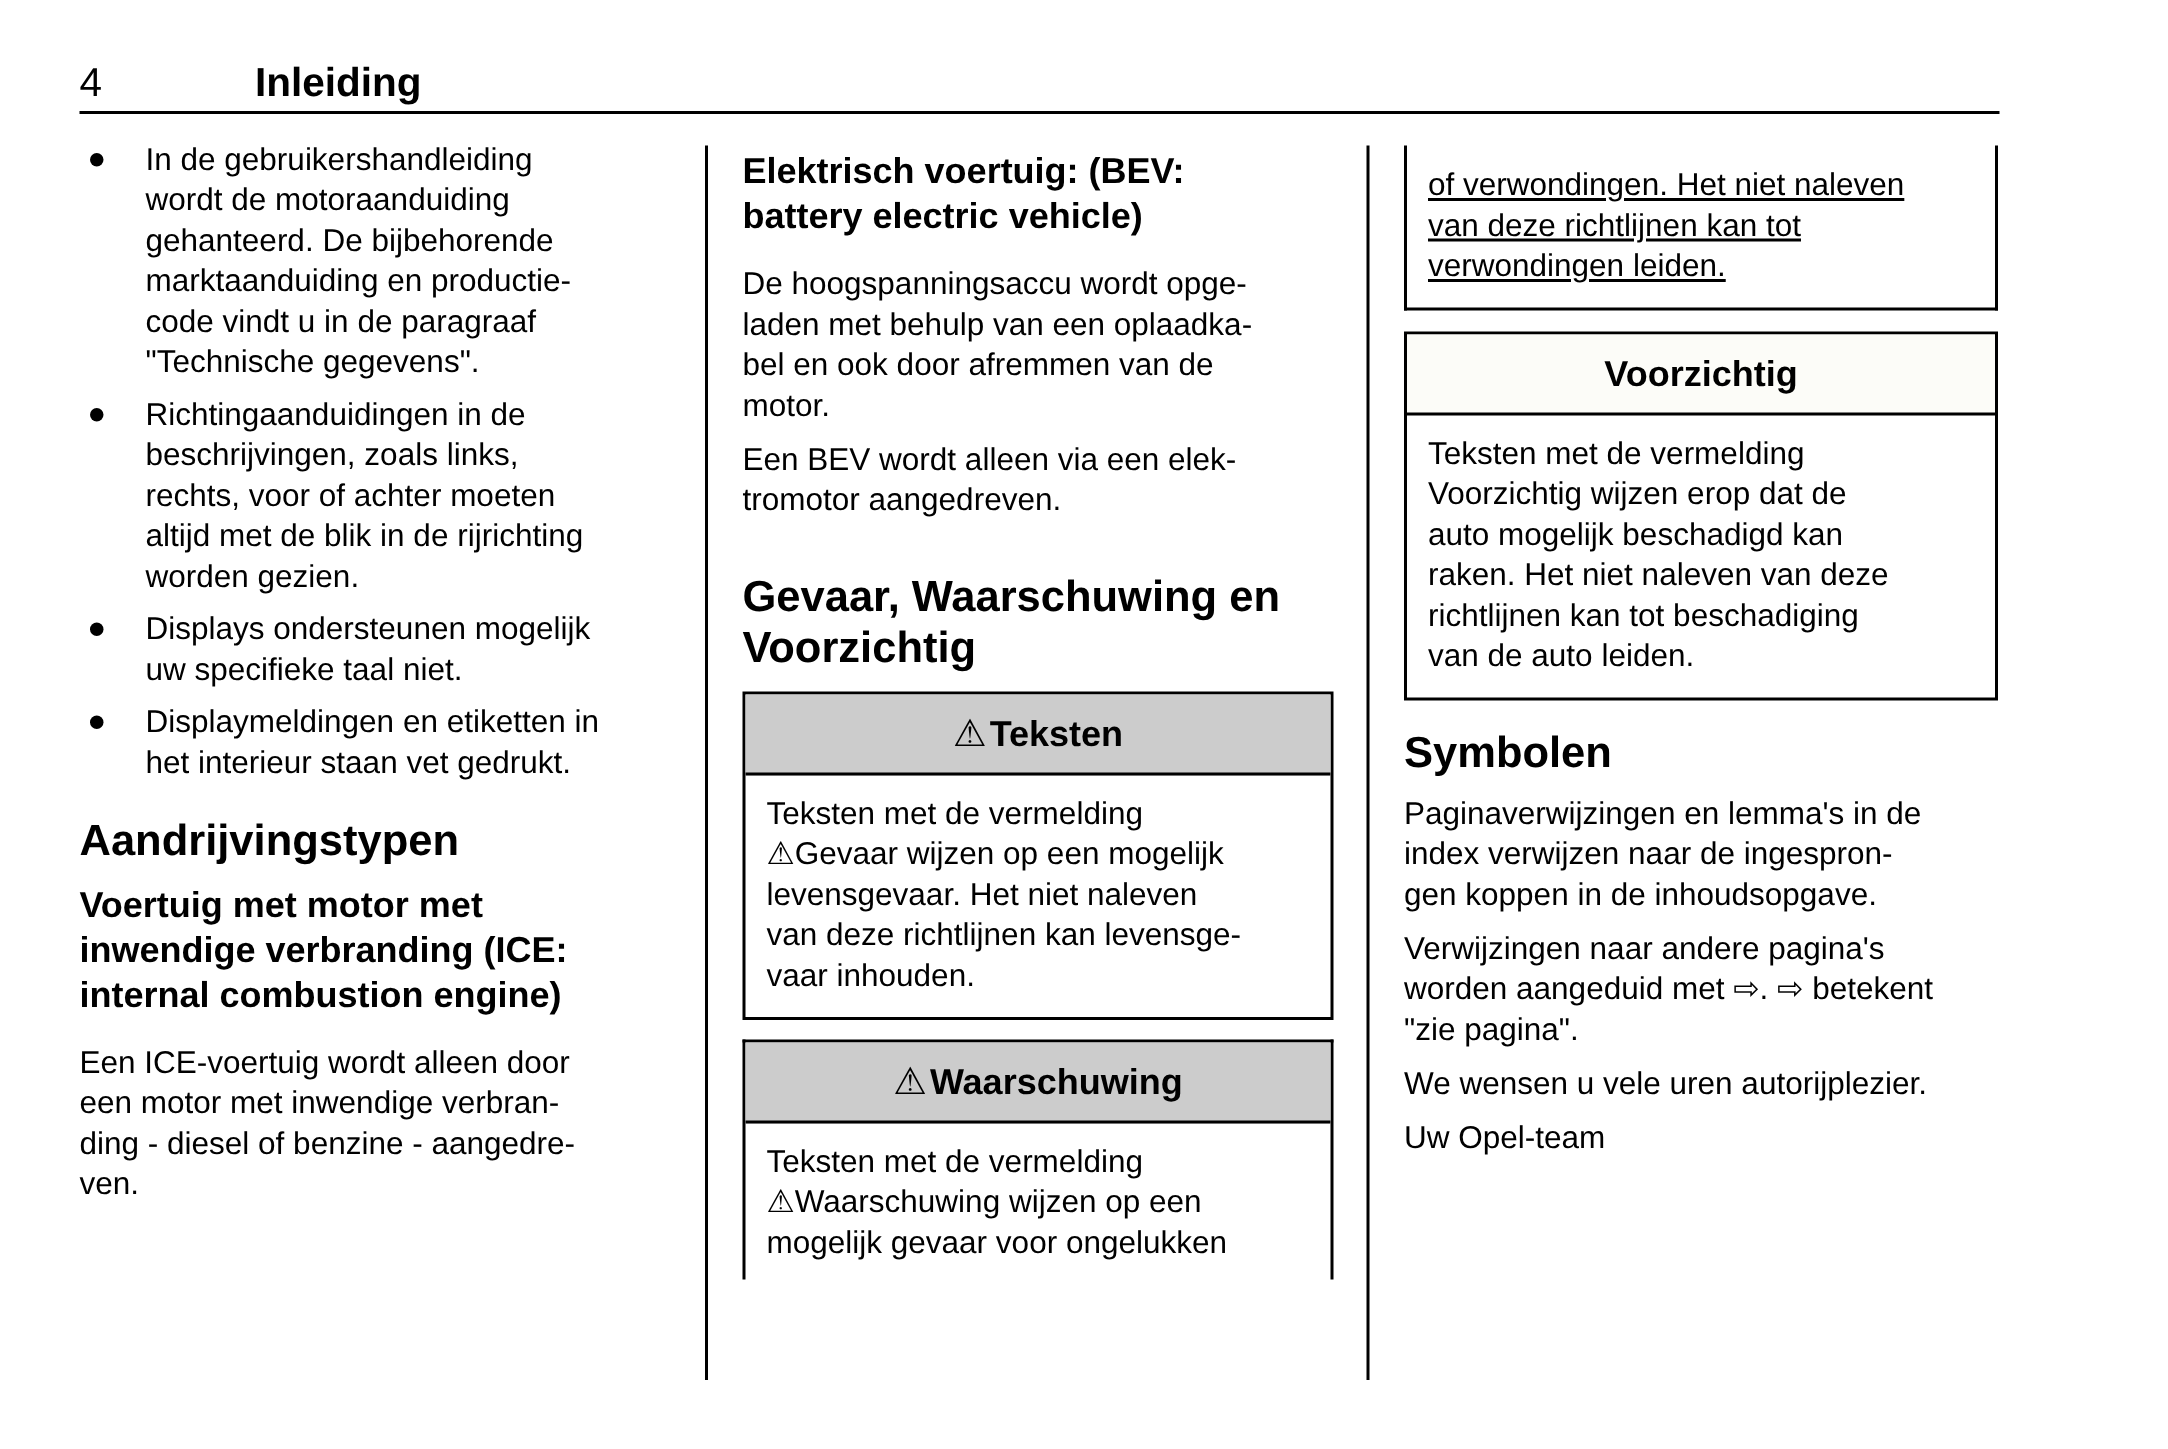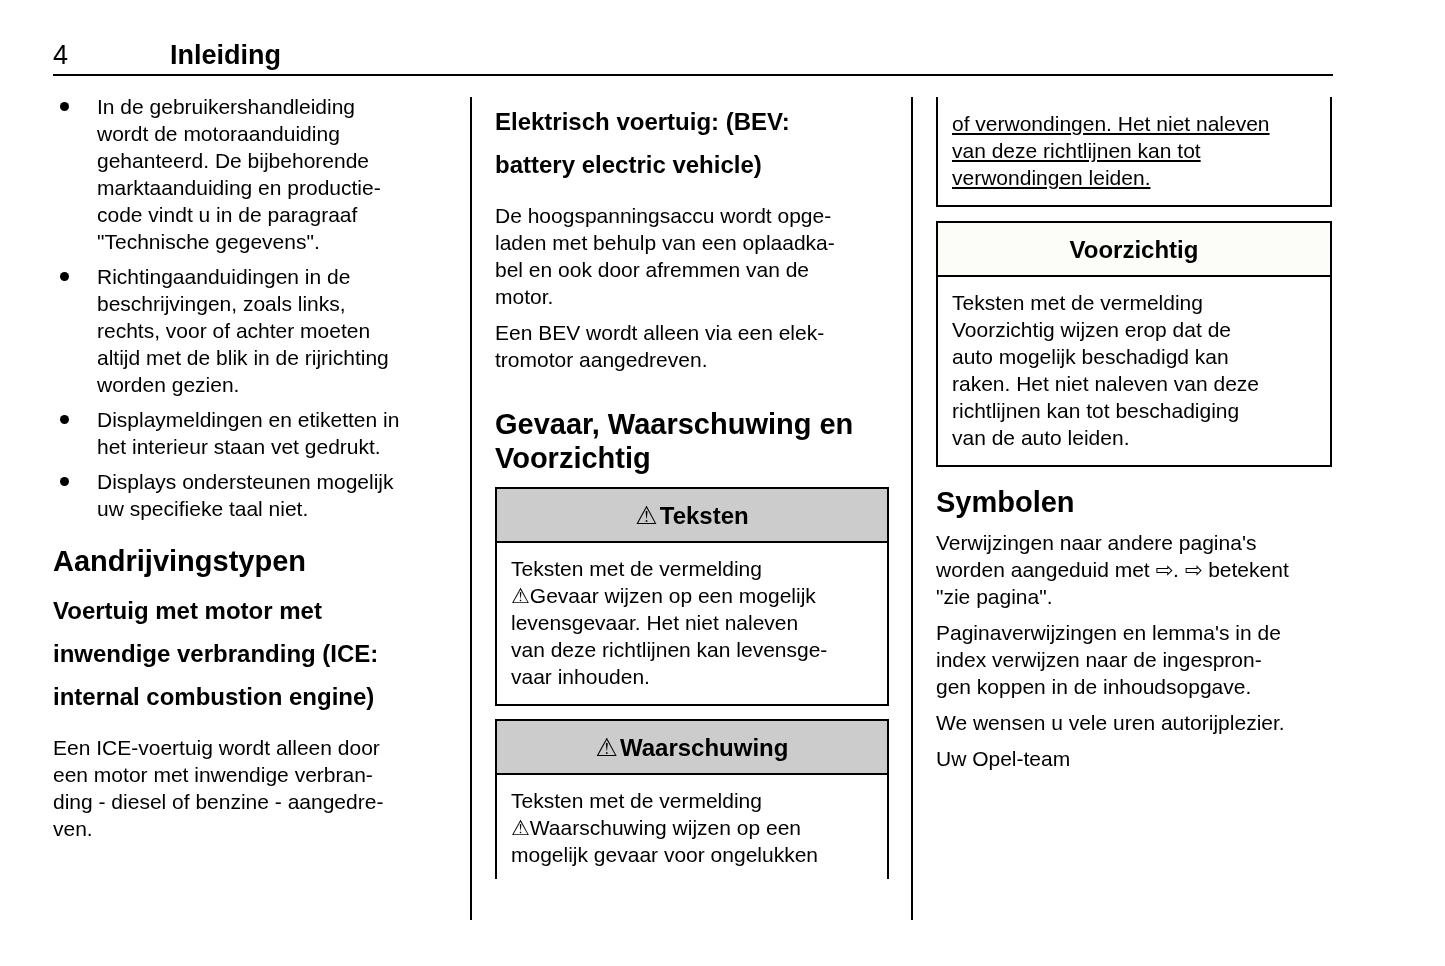--- a/index.html
+++ b/index.html
@@ -45,21 +45,21 @@
   .bullet-row { display: flex; align-items: flex-start; margin-bottom: 8px; }
   .bullet-dot {
     flex: 0 0 auto;
     width: 9px; height: 9px; border-radius: 50%;
     background: #000000; margin: 9px 0 0 7px;
   }
   .bullet-text { margin-left: 28px; }
 
   
   .h-section   { font-size: 29px; font-weight: 700; line-height: 34px; }
-  .h-sub       { font-size: 24px; font-weight: 700; line-height: 43px; }
+  .h-sub       { font-size: 24px; font-weight: 700; line-height: 30px; }
   .col-1 .h-section { margin-top: 22px; }
   .col-1 .h-sub     { margin-top: 11px; }
   .col-2 .h-section { margin-top: 34px; }
   .col-3 .h-section { margin-top: 18px; }
 
   .para { margin-top: 16px; }
   .para + .para { margin-top: 9px; }
   .col-3 .h-section + .para { margin-top: 10px; }
 
   
@@ -112,27 +112,27 @@
     <div class="bullet-row">
       <span class="bullet-dot"></span>
       <span class="bullet-text pre">Richtingaanduidingen in de
 beschrijvingen, zoals links,
 rechts, voor of achter moeten
 altijd met de blik in de rijrichting
 worden gezien.</span>
     </div>
     <div class="bullet-row">
       <span class="bullet-dot"></span>
+      <span class="bullet-text pre">Displays ondersteunen mogelijk
+uw specifieke taal niet.</span>
+    </div>
+    <div class="bullet-row">
+      <span class="bullet-dot"></span>
       <span class="bullet-text pre">Displaymeldingen en etiketten in
 het interieur staan vet gedrukt.</span>
-    </div>
-    <div class="bullet-row">
-      <span class="bullet-dot"></span>
-      <span class="bullet-text pre">Displays ondersteunen mogelijk
-uw specifieke taal niet.</span>
     </div>
 
     <div class="h-section">Aandrijvingstypen</div>
     <div class="h-sub pre">Voertuig met motor met
 inwendige verbranding (ICE:
 internal combustion engine)</div>
     <div class="para pre">Een ICE-voertuig wordt alleen door
 een motor met inwendige verbran-
 ding - diesel of benzine - aangedre-
 ven.</div>
@@ -187,23 +187,23 @@
       </div>
       <div class="warnbox-body pre">Teksten met de vermelding
 Voorzichtig wijzen erop dat de
 auto mogelijk beschadigd kan
 raken. Het niet naleven van deze
 richtlijnen kan tot beschadiging
 van de auto leiden.</div>
     </div>
 
     <div class="h-section">Symbolen</div>
+    <div class="para pre">Paginaverwijzingen en lemma's in de
+index verwijzen naar de ingespron-
+gen koppen in de inhoudsopgave.</div>
     <div class="para pre">Verwijzingen naar andere pagina's
 worden aangeduid met ⇨. ⇨ betekent
 "zie pagina".</div>
-    <div class="para pre">Paginaverwijzingen en lemma's in de
-index verwijzen naar de ingespron-
-gen koppen in de inhoudsopgave.</div>
     <div class="para pre">We wensen u vele uren autorijplezier.</div>
     <div class="para pre">Uw Opel-team</div>
   </div>
 
 </div>
 
 </body></html>

